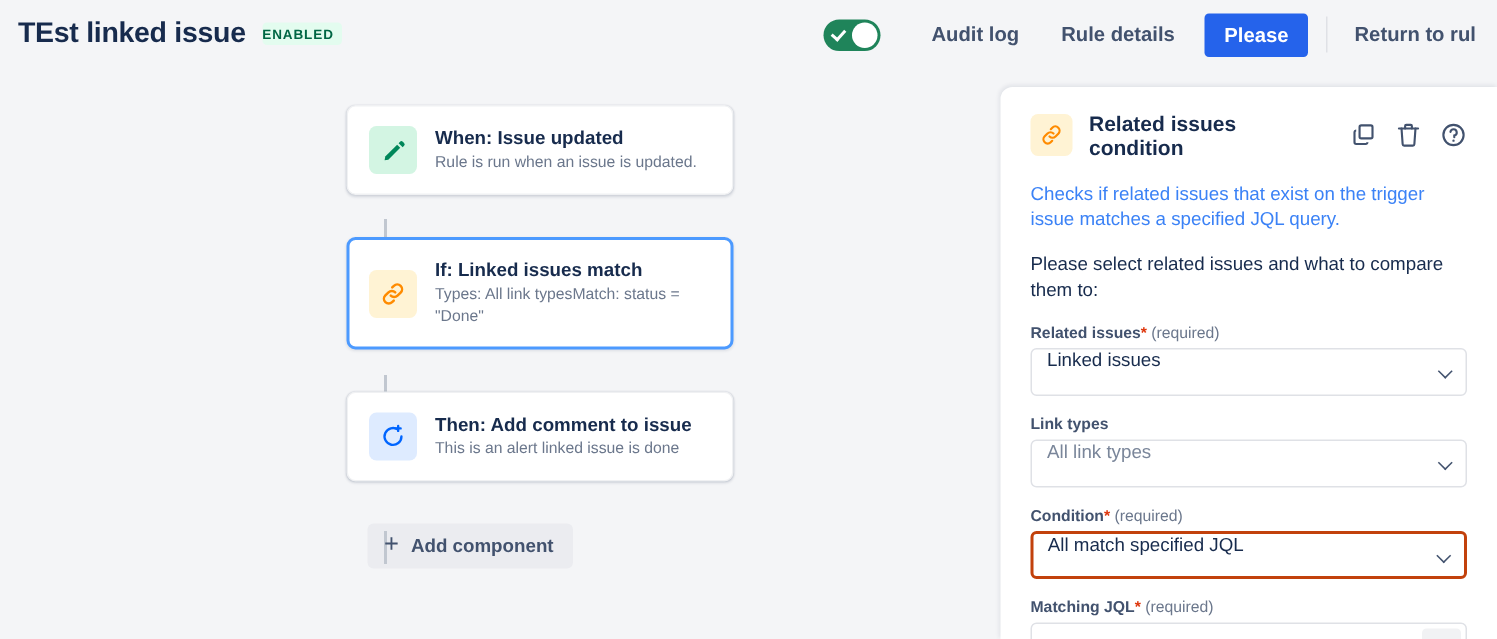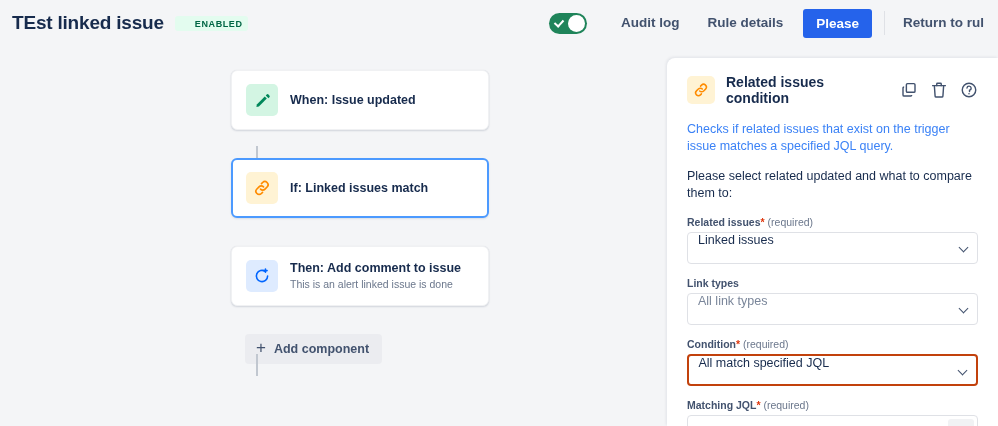--- a/index.html
+++ b/index.html
@@ -18,21 +18,21 @@
     width: 998px; height: 46px;
     display: flex; align-items: center;
     background: #f4f5f7;
     z-index: 5;
   }
   .title-wrap { display: flex; align-items: baseline; gap: 11px; padding-left: 12px; }
   .rule-title { font-size: 19px; font-weight: 700; color: #172b4d; letter-spacing: -0.2px; }
   .badge-enabled {
     background: #e3fcef; color: #006644;
     font-size: 9px; font-weight: 700; letter-spacing: 0.6px;
-    padding: 3px 5px 2px 20px; border-radius: 3px;
+    padding: 3px 5px 2px 0; border-radius: 3px;
     position: relative; top: -2px;
   }
   .topbar-right {
     margin-left: auto; display: flex; align-items: center; gap: 0;
     height: 46px; padding-right: 0;
   }
   .toggle {
     width: 38px; height: 21px; border-radius: 11px; background: #1f845a;
     position: relative; margin-right: 20px; cursor: pointer; flex: none;
   }
@@ -179,33 +179,35 @@
       
       <div class="node">
         <div class="node-icon ic-green">
           <svg width="17" height="17" viewBox="0 0 24 24" fill="none">
             <path d="M4 17.5 L15.2 6.3 L18.1 9.2 L6.9 20.4 L3.4 21 Z" fill="#00875a"></path>
             <path d="M16.6 4.9 L17.9 3.6 a1.8 1.8 0 0 1 2.6 0 l1.2 1.2 a1.8 1.8 0 0 1 0 2.6 l-1.3 1.3 Z" fill="#00875a"></path>
           </svg>
         </div>
         <div class="node-text">
           <div class="node-title">When: Issue updated</div>
+          <div class="node-sub">Rule is run when an issue is updated.</div>
         </div>
       </div>
 
       
       <div class="node selected">
         <div class="node-icon ic-yellow">
           <svg width="18" height="18" viewBox="0 0 24 24" fill="none" stroke="#ff8b00" stroke-width="2.2" stroke-linecap="round">
             <path d="M10 13.5 a4.2 4.2 0 0 0 6 0 l2.8-2.8 a4.2 4.2 0 0 0-6-6 L11.3 6.2"></path>
             <path d="M14 10.5 a4.2 4.2 0 0 0-6 0 l-2.8 2.8 a4.2 4.2 0 0 0 6 6 L12.7 17.8"></path>
           </svg>
         </div>
         <div class="node-text">
           <div class="node-title">If: Linked issues match</div>
+          <div class="node-sub">Types: All link typesMatch: status = "Done"</div>
         </div>
       </div>
 
       
       <div class="node">
         <div class="node-icon ic-blue">
           <svg width="18" height="18" viewBox="0 0 24 24" fill="none" stroke="#0065ff" stroke-width="2.1" stroke-linecap="round">
             <path d="M19.5 12 a7.5 7.5 0 1 1-3.1-6.1"></path>
             <path d="M16.6 2.6 L16.6 7.0 M14.4 4.8 L18.8 4.8"></path>
           </svg>
@@ -251,21 +253,21 @@
           <svg width="18" height="18" viewBox="0 0 24 24" fill="none" stroke="#42526e" stroke-width="1.9">
             <circle cx="12" cy="12" r="9"></circle>
             <path d="M9.3 9.3 a2.8 2.8 0 1 1 3.4 3.1 v1.6" stroke-linecap="round"></path>
             <circle cx="12" cy="17" r="1.05" fill="#42526e" stroke="none"></circle>
           </svg>
         </span>
       </div>
     </div>
 
     <div class="panel-desc">Checks if related issues that exist on the trigger issue matches a specified JQL query.</div>
-    <div class="panel-desc2">Please select related updated and what to compare them to:</div>
+    <div class="panel-desc2">Please select related issues and what to compare them to:</div>
 
     <div class="field">
       <div class="flabel">
         <span>Related issues</span><span class="req-star">*</span>
         <span class="req-note">(required)</span>
       </div>
       <div class="select">
         <span>Linked issues</span>
         <span class="caret"></span>
       </div>

